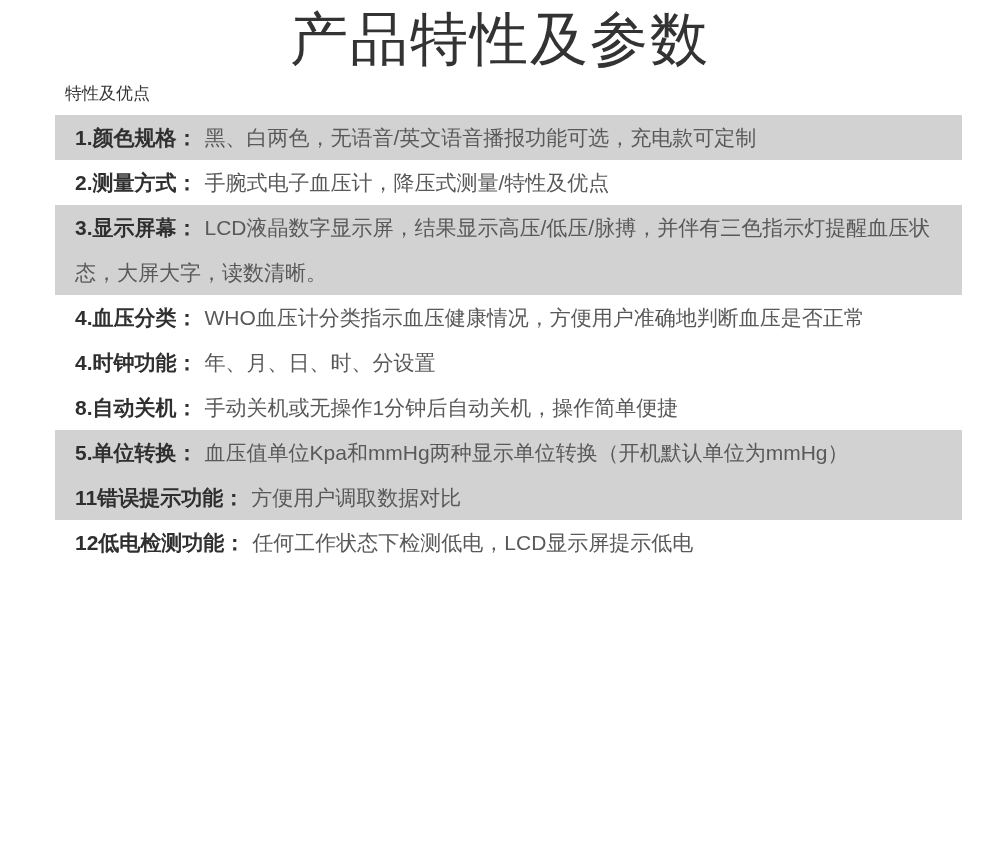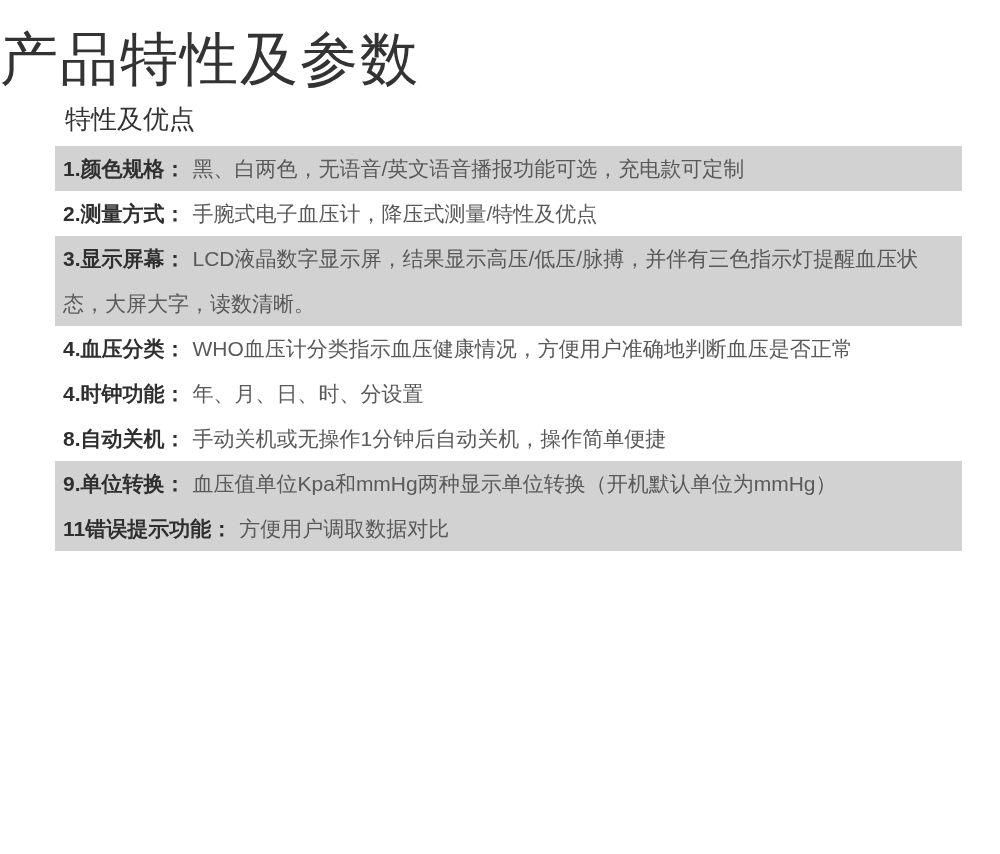--- a/index.html
+++ b/index.html
@@ -10,43 +10,43 @@
     font-family: "Liberation Sans", "DejaVu Sans", sans-serif;
     overflow: hidden;
   }
   .page {
     width: 1000px;
     height: 854px;
     background: var(--page-bg, #ffffff);
     position: relative;
   }
   .title {
-    margin-top: 24px;
-    text-align: left;
+    margin-top: 4px;
+    text-align: center;
     font-size: 58px;
     font-weight: 400;
     letter-spacing: 2px;
     color: var(--title-color, #333333);
     line-height: 1.2;
   }
   .subtitle {
     margin: 10px 0 0 65px;
-    font-size: 26px;
+    font-size: 17px;
     font-weight: 400;
     color: var(--title-color, #3c3c3c);
     line-height: 1.2;
   }
   .list {
     margin: 11px 0 0 55px;
     width: 907px;
   }
   .row {
     min-height: 45px;
     line-height: 45px;
-    padding: 0 8px 0 8px;
+    padding: 0 8px 0 20px;
     font-size: 21px;
     background: transparent;
   }
   .row.shaded {
     background: var(--band-color, #d2d2d2);
   }
   .label {
     font-weight: 700;
     color: var(--label-color, #2f2f2f);
     margin-right: 7px;
@@ -70,20 +70,21 @@
   <div class="row shaded"><span class="label">3.显示屏幕：</span><span class="text">LCD液晶数字显示屏，结果显示高压/低压/脉搏，并伴有三色指示灯提醒血压状态，大屏大字，读数清晰。</span></div>
 
   <div class="row"><span class="label">4.血压分类：</span><span class="text">WHO血压计分类指示血压健康情况，方便用户准确地判断血压是否正常</span></div>
 
 
   <div class="row"><span class="label">4.时钟功能：</span><span class="text">年、月、日、时、分设置</span></div>
 
 
   <div class="row"><span class="label">8.自动关机：</span><span class="text">手动关机或无操作1分钟后自动关机，操作简单便捷</span></div>
 
-  <div class="row shaded"><span class="label">9.单位转换：</span><span class="text">血压值单位Kpa和mmHg两种显示单位转换（开机默认单位为mmHg）</span></div>
+  <div class="row shaded"><span class="label">5.单位转换：</span><span class="text">血压值单位Kpa和mmHg两种显示单位转换（开机默认单位为mmHg）</span></div>
 
 
   <div class="row shaded"><span class="label">11错误提示功能：</span><span class="text">方便用户调取数据对比</span></div>
 
+  <div class="row"><span class="label">12低电检测功能：</span><span class="text">任何工作状态下检测低电，LCD显示屏提示低电</span></div>
 
 </div>
 </div>
 
 </body></html>

